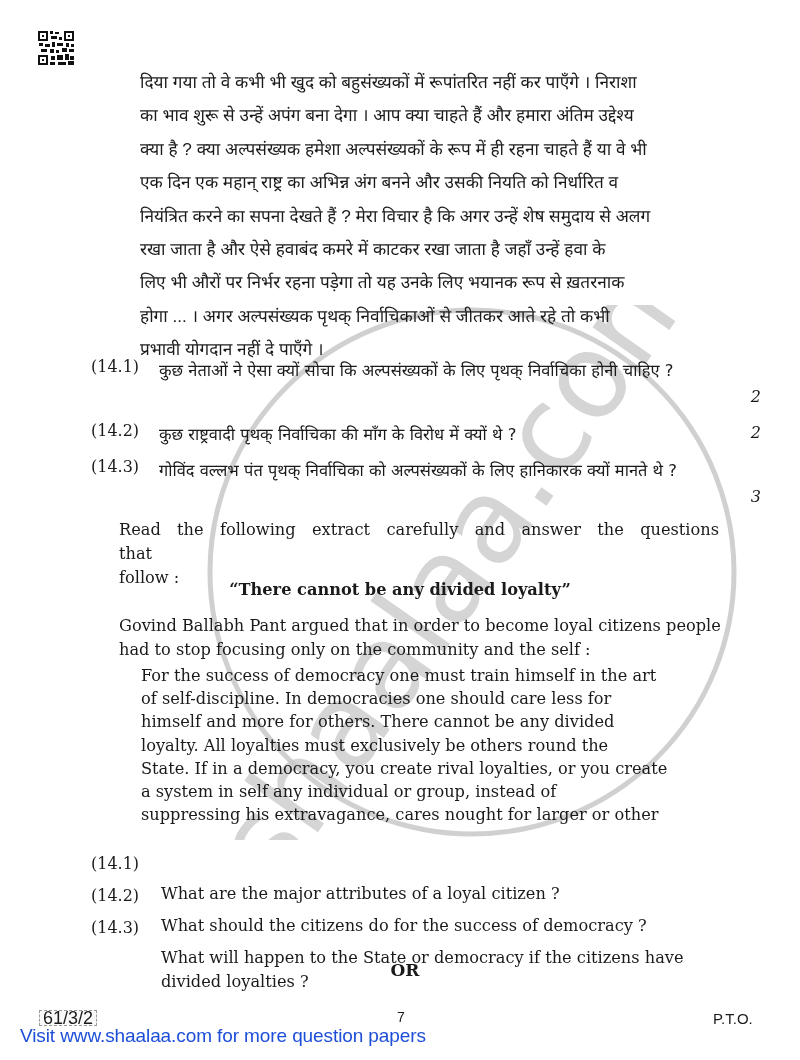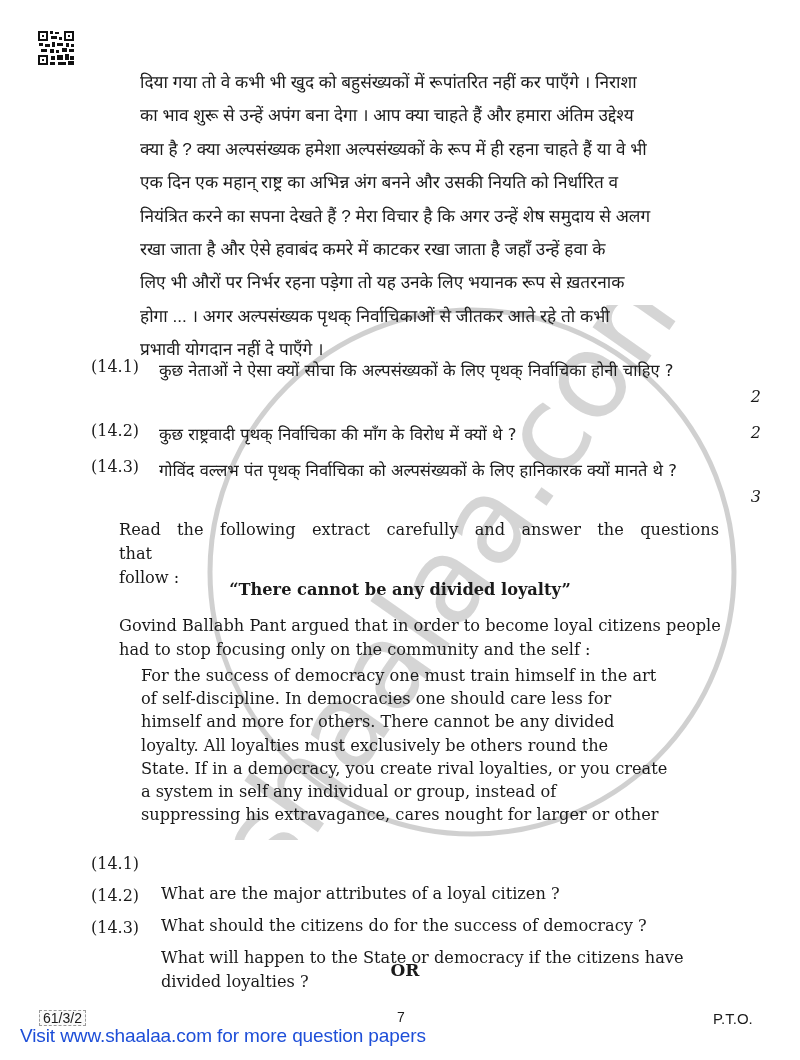--- a/index.html
+++ b/index.html
@@ -142,21 +142,21 @@
       font-weight: bold;
       font-size: 17px;
       padding-left: 10px;
       box-sizing: border-box;
     }
     .code-box {
       position: absolute;
       left: 39px;
       top: 1010px;
       font-family: "Liberation Sans", sans-serif;
-      font-size: 14px;
+      font-size: 18px;
       border: 1px dashed #9a9a9a;
       padding: 0 3px;
       line-height: 14px;
       background: #fafafa;
     }
     .page-num {
       position: absolute;
       left: 397px;
       top: 1009px;
       font-family: "Liberation Sans", sans-serif;

